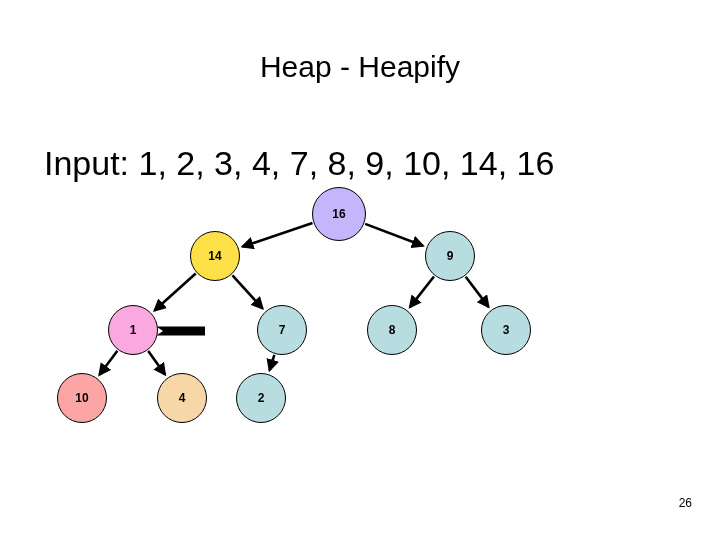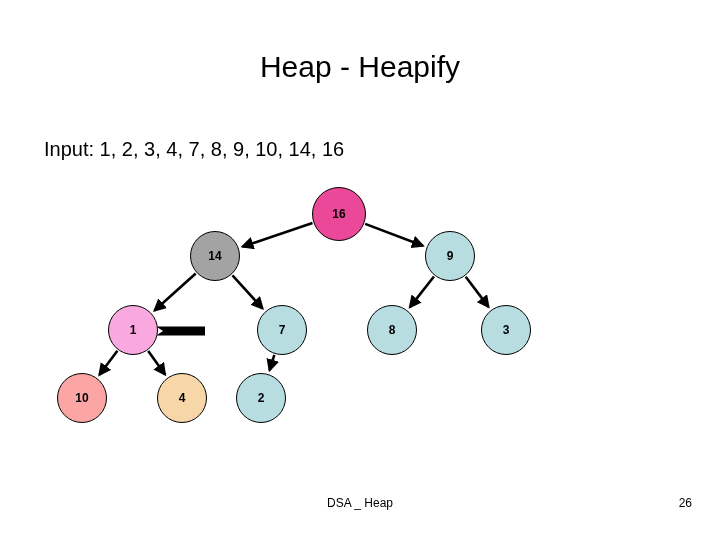--- a/index.html
+++ b/index.html
@@ -29,22 +29,22 @@
     text-align: center;
     font-size: 30px;
     line-height: 34px;
     font-weight: normal;
     letter-spacing: 0px;
     white-space: nowrap;
   }
   #input-line {
     position: absolute;
     left: 44px;
-    top: 134px;
-    font-size: 20px;
+    top: 148px;
+    font-size: 34px;
     line-height: 30px;
     white-space: nowrap;
   }
   #tree-canvas {
     position: absolute;
     left: 0;
     top: 0;
     width: 720px;
     height: 540px;
   }
@@ -104,24 +104,24 @@
         <line x1="117.4" y1="350.8" x2="99.4" y2="374.8" stroke="#000000" stroke-width="2.6" marker-end="url(#arrowhead)"></line>
         <line x1="148.20009365020786" y1="351.0940075145742" x2="165.04604939015277" y2="374.4720685414365" stroke="#000000" stroke-width="2.6" marker-end="url(#arrowhead)"></line>
         <line x1="274.32810027374745" y1="354.8423419707226" x2="269.55711892543553" y2="370.2912339557325" stroke="#000000" stroke-width="2.6" marker-end="url(#arrowhead)"></line>
       </g>
     <g id="pointer-layer">
         <polygon points="163,331 148,321 148,326.5 205,326.5 205,335.5 148,335.5 148,341" fill="#000000"></polygon>
       </g>
   </svg>
 
   <div id="node-layer">
-      <div class="node" style="left: 312px; top: 187px; width: 54px; height: 54px; background: #ec4899; border-color: rgb(0, 0, 0);">
+      <div class="node" style="left: 312px; top: 187px; width: 54px; height: 54px; background: #c4b5fd; border-color: rgb(0, 0, 0);">
         <span>16</span>
       </div>
-      <div class="node" style="left: 190px; top: 231px; width: 50px; height: 50px; background: #a3a3a3; border-color: rgb(0, 0, 0);">
+      <div class="node" style="left: 190px; top: 231px; width: 50px; height: 50px; background: #fde047; border-color: rgb(0, 0, 0);">
         <span>14</span>
       </div>
       <div class="node" style="left: 425px; top: 231px; width: 50px; height: 50px; background: rgb(184, 221, 224); border-color: rgb(0, 0, 0);">
         <span>9</span>
       </div>
       <div class="node" style="left: 108px; top: 305px; width: 50px; height: 50px; background: rgb(249, 168, 224); border-color: rgb(0, 0, 0);">
         <span>1</span>
       </div>
       <div class="node" style="left: 257px; top: 305px; width: 50px; height: 50px; background: rgb(184, 221, 224); border-color: rgb(0, 0, 0);">
         <span>7</span>
@@ -136,17 +136,16 @@
         <span>10</span>
       </div>
       <div class="node" style="left: 157px; top: 373px; width: 50px; height: 50px; background: rgb(247, 215, 168); border-color: rgb(0, 0, 0);">
         <span>4</span>
       </div>
       <div class="node" style="left: 236px; top: 373px; width: 50px; height: 50px; background: rgb(184, 221, 224); border-color: rgb(0, 0, 0);">
         <span>2</span>
       </div>
     </div>
 
-  <div id="footer-text">DSA _ Heap</div>
 
   <div id="page-number">26</div>
 
 </div>
 
 </body></html>

